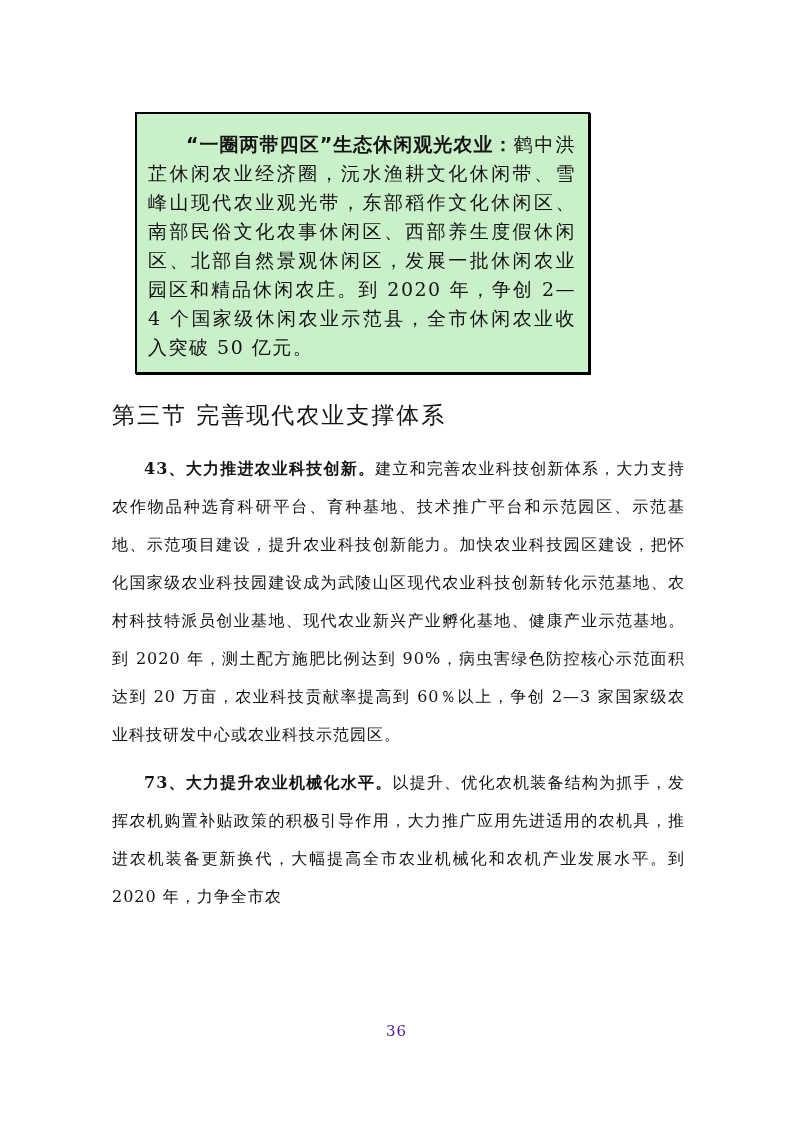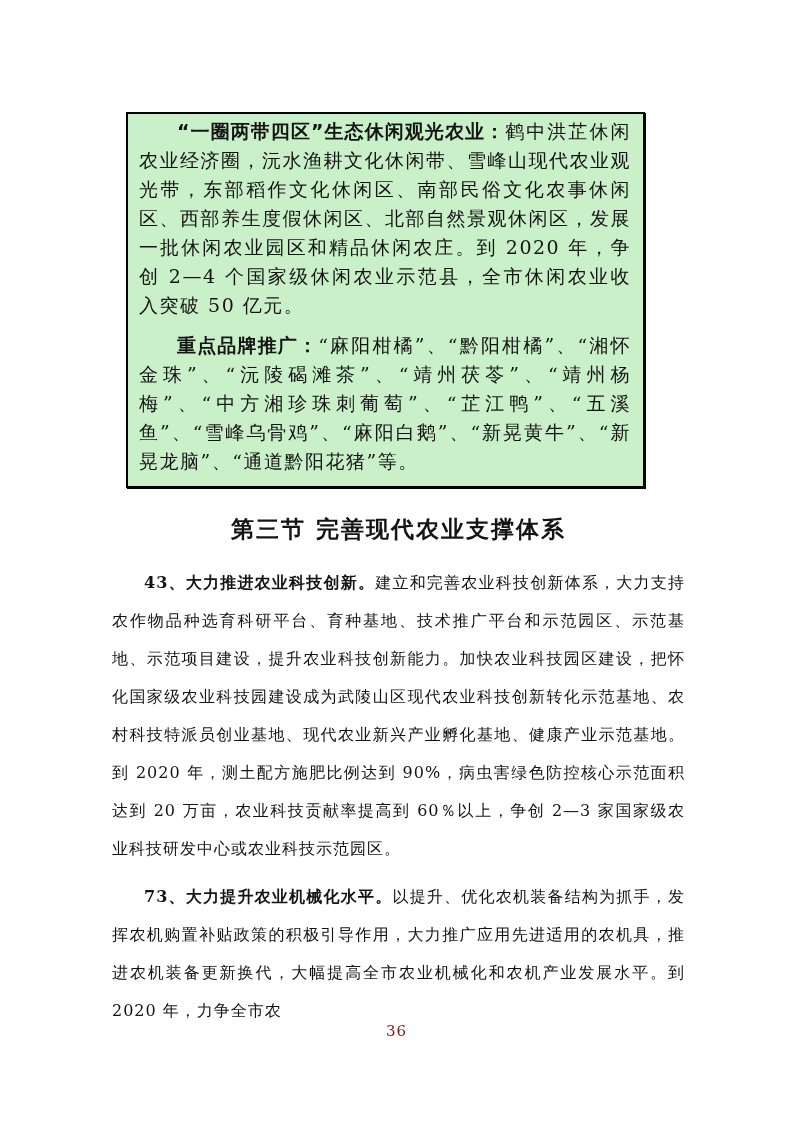--- a/index.html
+++ b/index.html
@@ -18,50 +18,50 @@
   }
   .content {
     position: absolute;
     left: 112px;
     top: 0;
     width: 573px;
   }
   
   .green-box {
     box-sizing: border-box;
-    margin-left: 14px;
+    margin-left: 23px;
     margin-top: 112px;
-    width: 519px;
+    width: 455px;
     background: #c9f0c9;
     border: 2px solid #000000;
     box-shadow: 1px 1px 0 0 #000000;
-    padding: 3px 12px 10px 11px;
+    padding: 16px 12px 10px 11px;
   }
   .box-para {
     margin: 0;
     font-size: 19px;
     line-height: 29px;
     letter-spacing: 1.5px;
     text-align: justify;
     text-indent: 2em;
   }
   .box-para + .box-para {
     margin-top: 11px;
   }
   .box-lead {
     font-weight: bold;
     font-family: "DejaVu Sans", "Liberation Sans", sans-serif;
     letter-spacing: 0.5px;
   }
   
   .section-heading {
     margin: 26px 0 0 0;
-    text-align: center;
+    text-align: left;
     font-size: 23px;
-    font-weight: bold;
+    font-weight: normal;
     line-height: 30px;
     letter-spacing: 2px;
   }
   
   .body-para {
     margin: 20px 0 0 0;
     font-size: 16px;
     line-height: 38px;
     letter-spacing: 1px;
     text-align: justify;
@@ -75,32 +75,31 @@
   }
   
   .page-number {
     position: absolute;
     left: 0;
     right: 0;
     top: 1022px;
     text-align: center;
     font-size: 15px;
     letter-spacing: 1px;
-    color: #7f1d1d;
+    color: #4c1d95;
   }
 </style>
 </head>
 <body>
 
 <div class="page">
   <div class="content">
 
     <div class="green-box">
       <p class="box-para"><span class="box-lead">“一圈两带四区”生态休闲观光农业：</span><span>鹤中洪芷休闲农业经济圈，沅水渔耕文化休闲带、雪峰山现代农业观光带，东部稻作文化休闲区、南部民俗文化农事休闲区、西部养生度假休闲区、北部自然景观休闲区，发展一批休闲农业园区和精品休闲农庄。到 2020 年，争创 2—4 个国家级休闲农业示范县，全市休闲农业收入突破 50 亿元。</span></p>
-      <p class="box-para"><span class="box-lead">重点品牌推广：</span><span>“麻阳柑橘”、“黔阳柑橘”、“湘怀金珠”、“沅陵碣滩茶”、“靖州茯苓”、“靖州杨梅”、“中方湘珍珠刺葡萄”、“芷江鸭”、“五溪鱼”、“雪峰乌骨鸡”、“麻阳白鹅”、“新晃黄牛”、“新晃龙脑”、“通道黔阳花猪”等。</span></p>
     </div>
 
     <h2 class="section-heading">第三节 完善现代农业支撑体系</h2>
 
     <p class="body-para"><span class="para-lead">43、大力推进农业科技创新。</span><span>建立和完善农业科技创新体系，大力支持农作物品种选育科研平台、育种基地、技术推广平台和示范园区、示范基地、示范项目建设，提升农业科技创新能力。加快农业科技园区建设，把怀化国家级农业科技园建设成为武陵山区现代农业科技创新转化示范基地、农村科技特派员创业基地、现代农业新兴产业孵化基地、健康产业示范基地。到 2020 年，测土配方施肥比例达到 90%，病虫害绿色防控核心示范面积达到 20 万亩，农业科技贡献率提高到 60％以上，争创 2—3 家国家级农业科技研发中心或农业科技示范园区。</span></p>
 
     <p class="body-para"><span class="para-lead">73、大力提升农业机械化水平。</span><span>以提升、优化农机装备结构为抓手，发挥农机购置补贴政策的积极引导作用，大力推广应用先进适用的农机具，推进农机装备更新换代，大幅提高全市农业机械化和农机产业发展水平。到 2020 年，力争全市农</span></p>
 
   </div>
 

